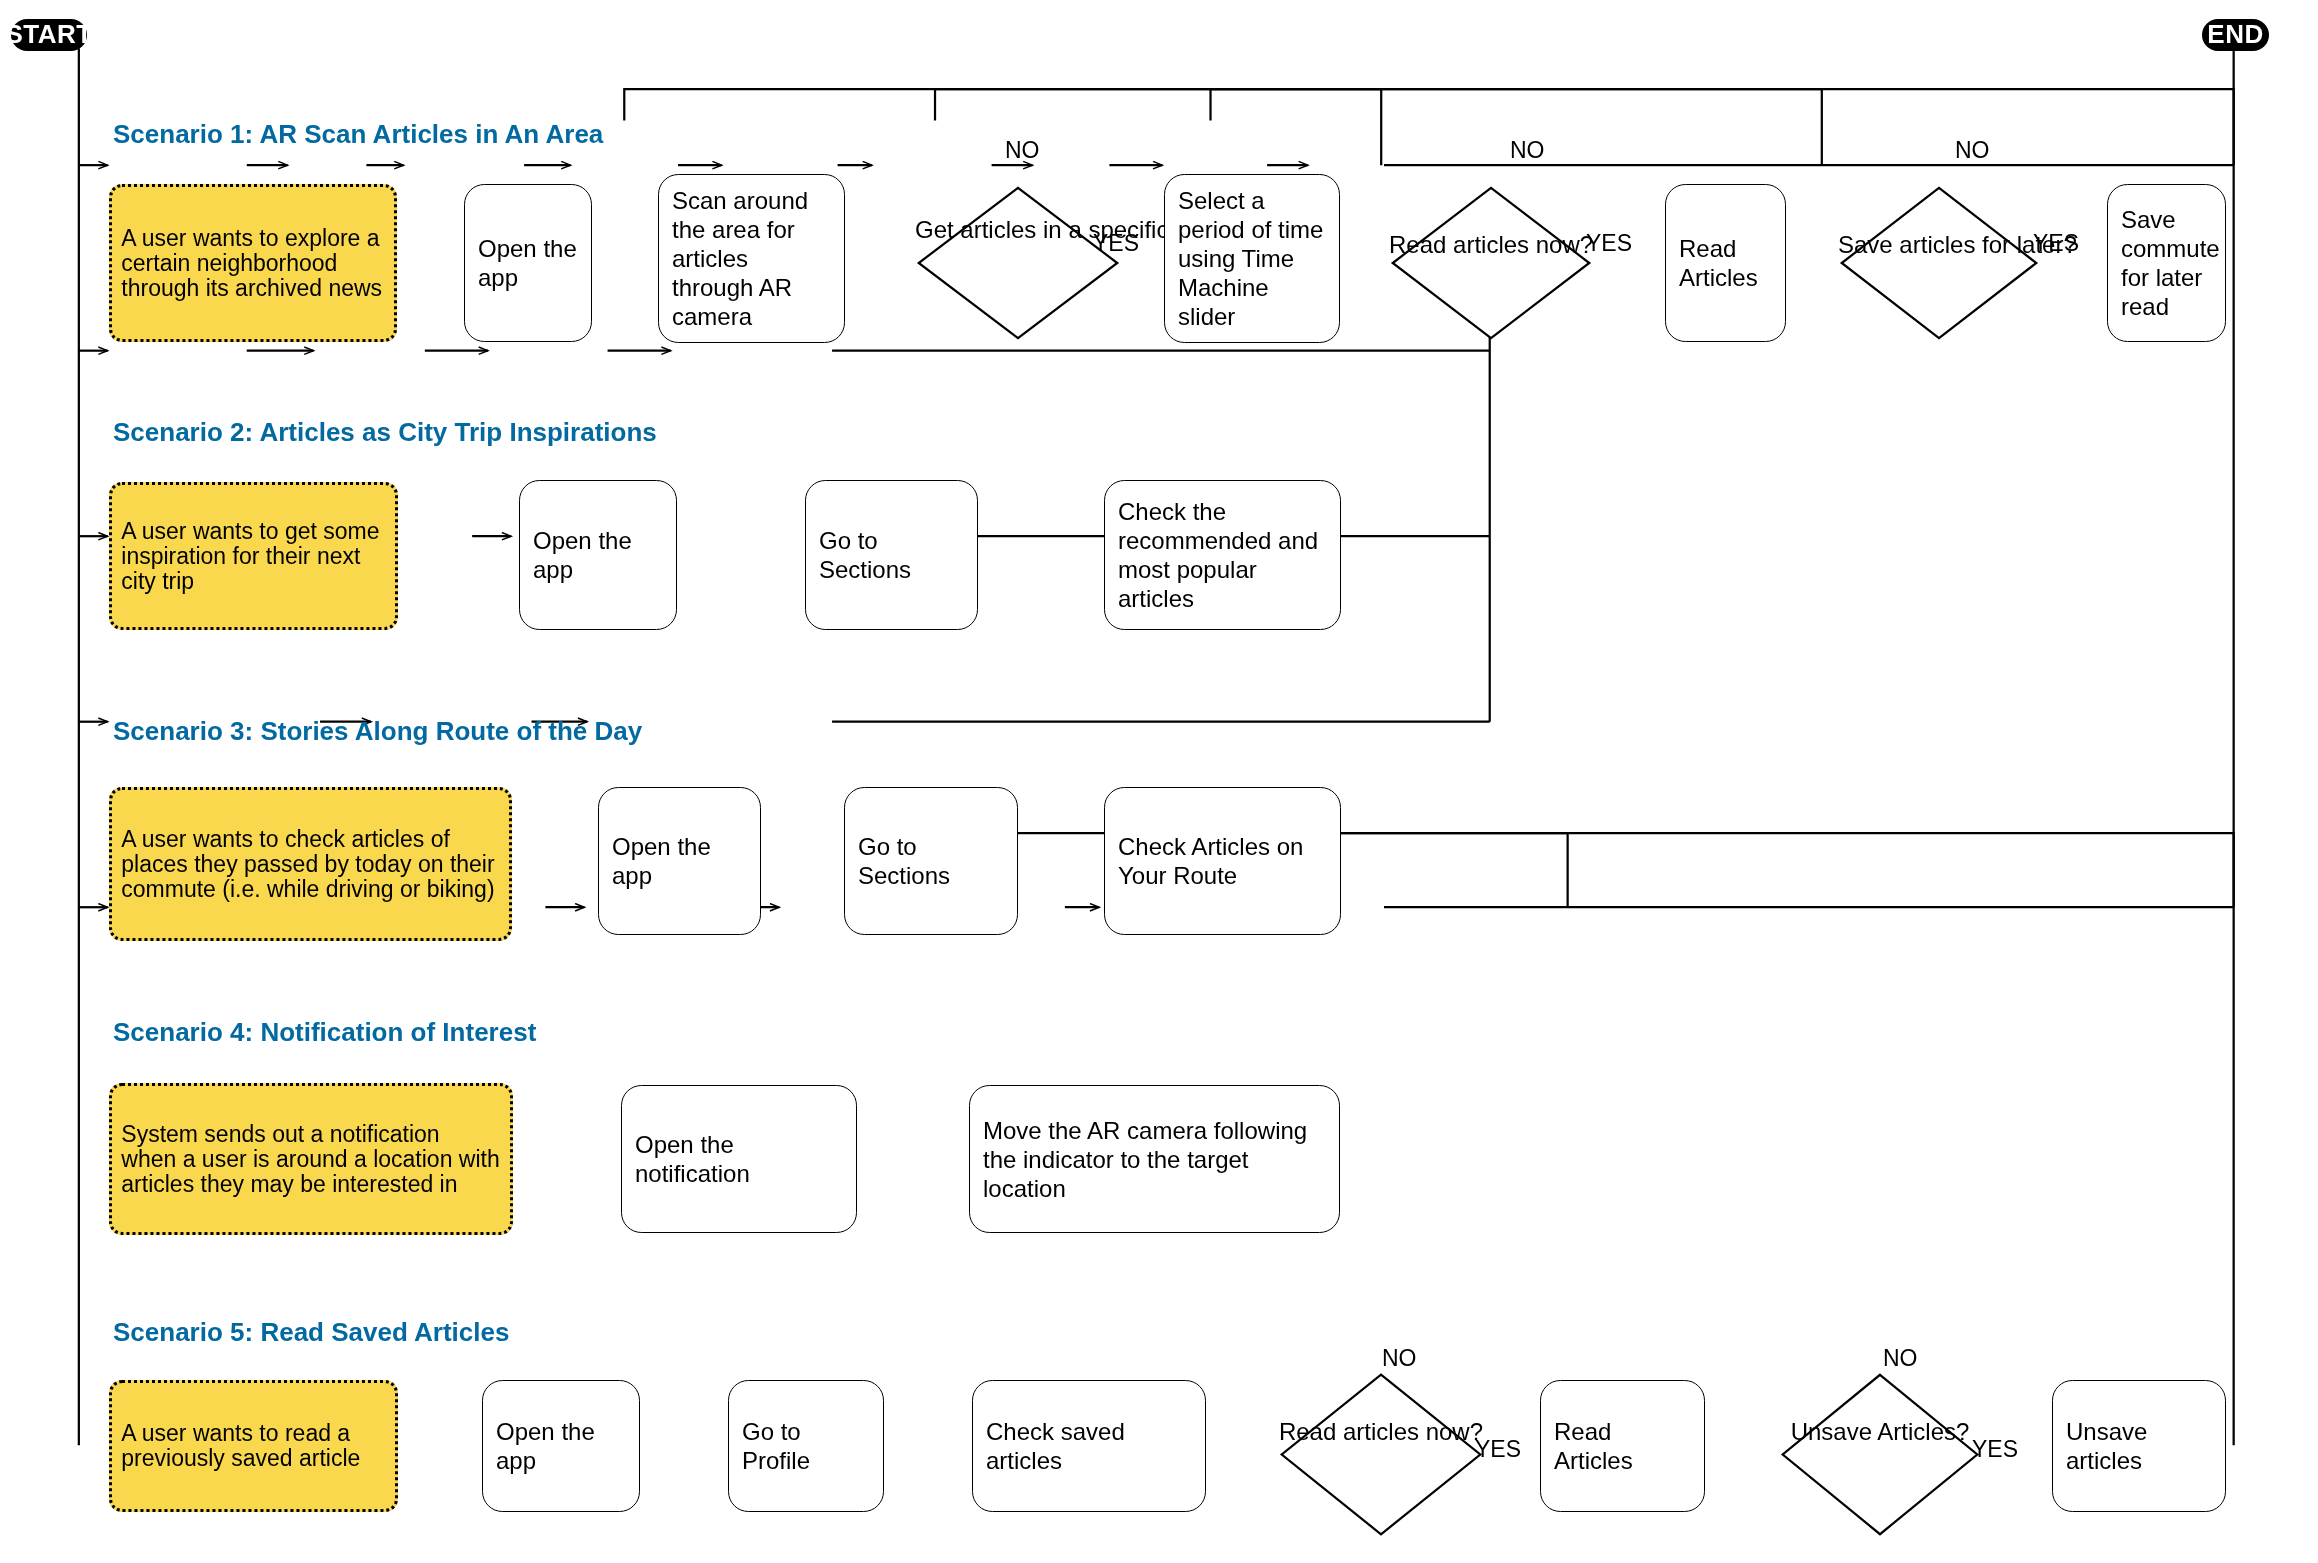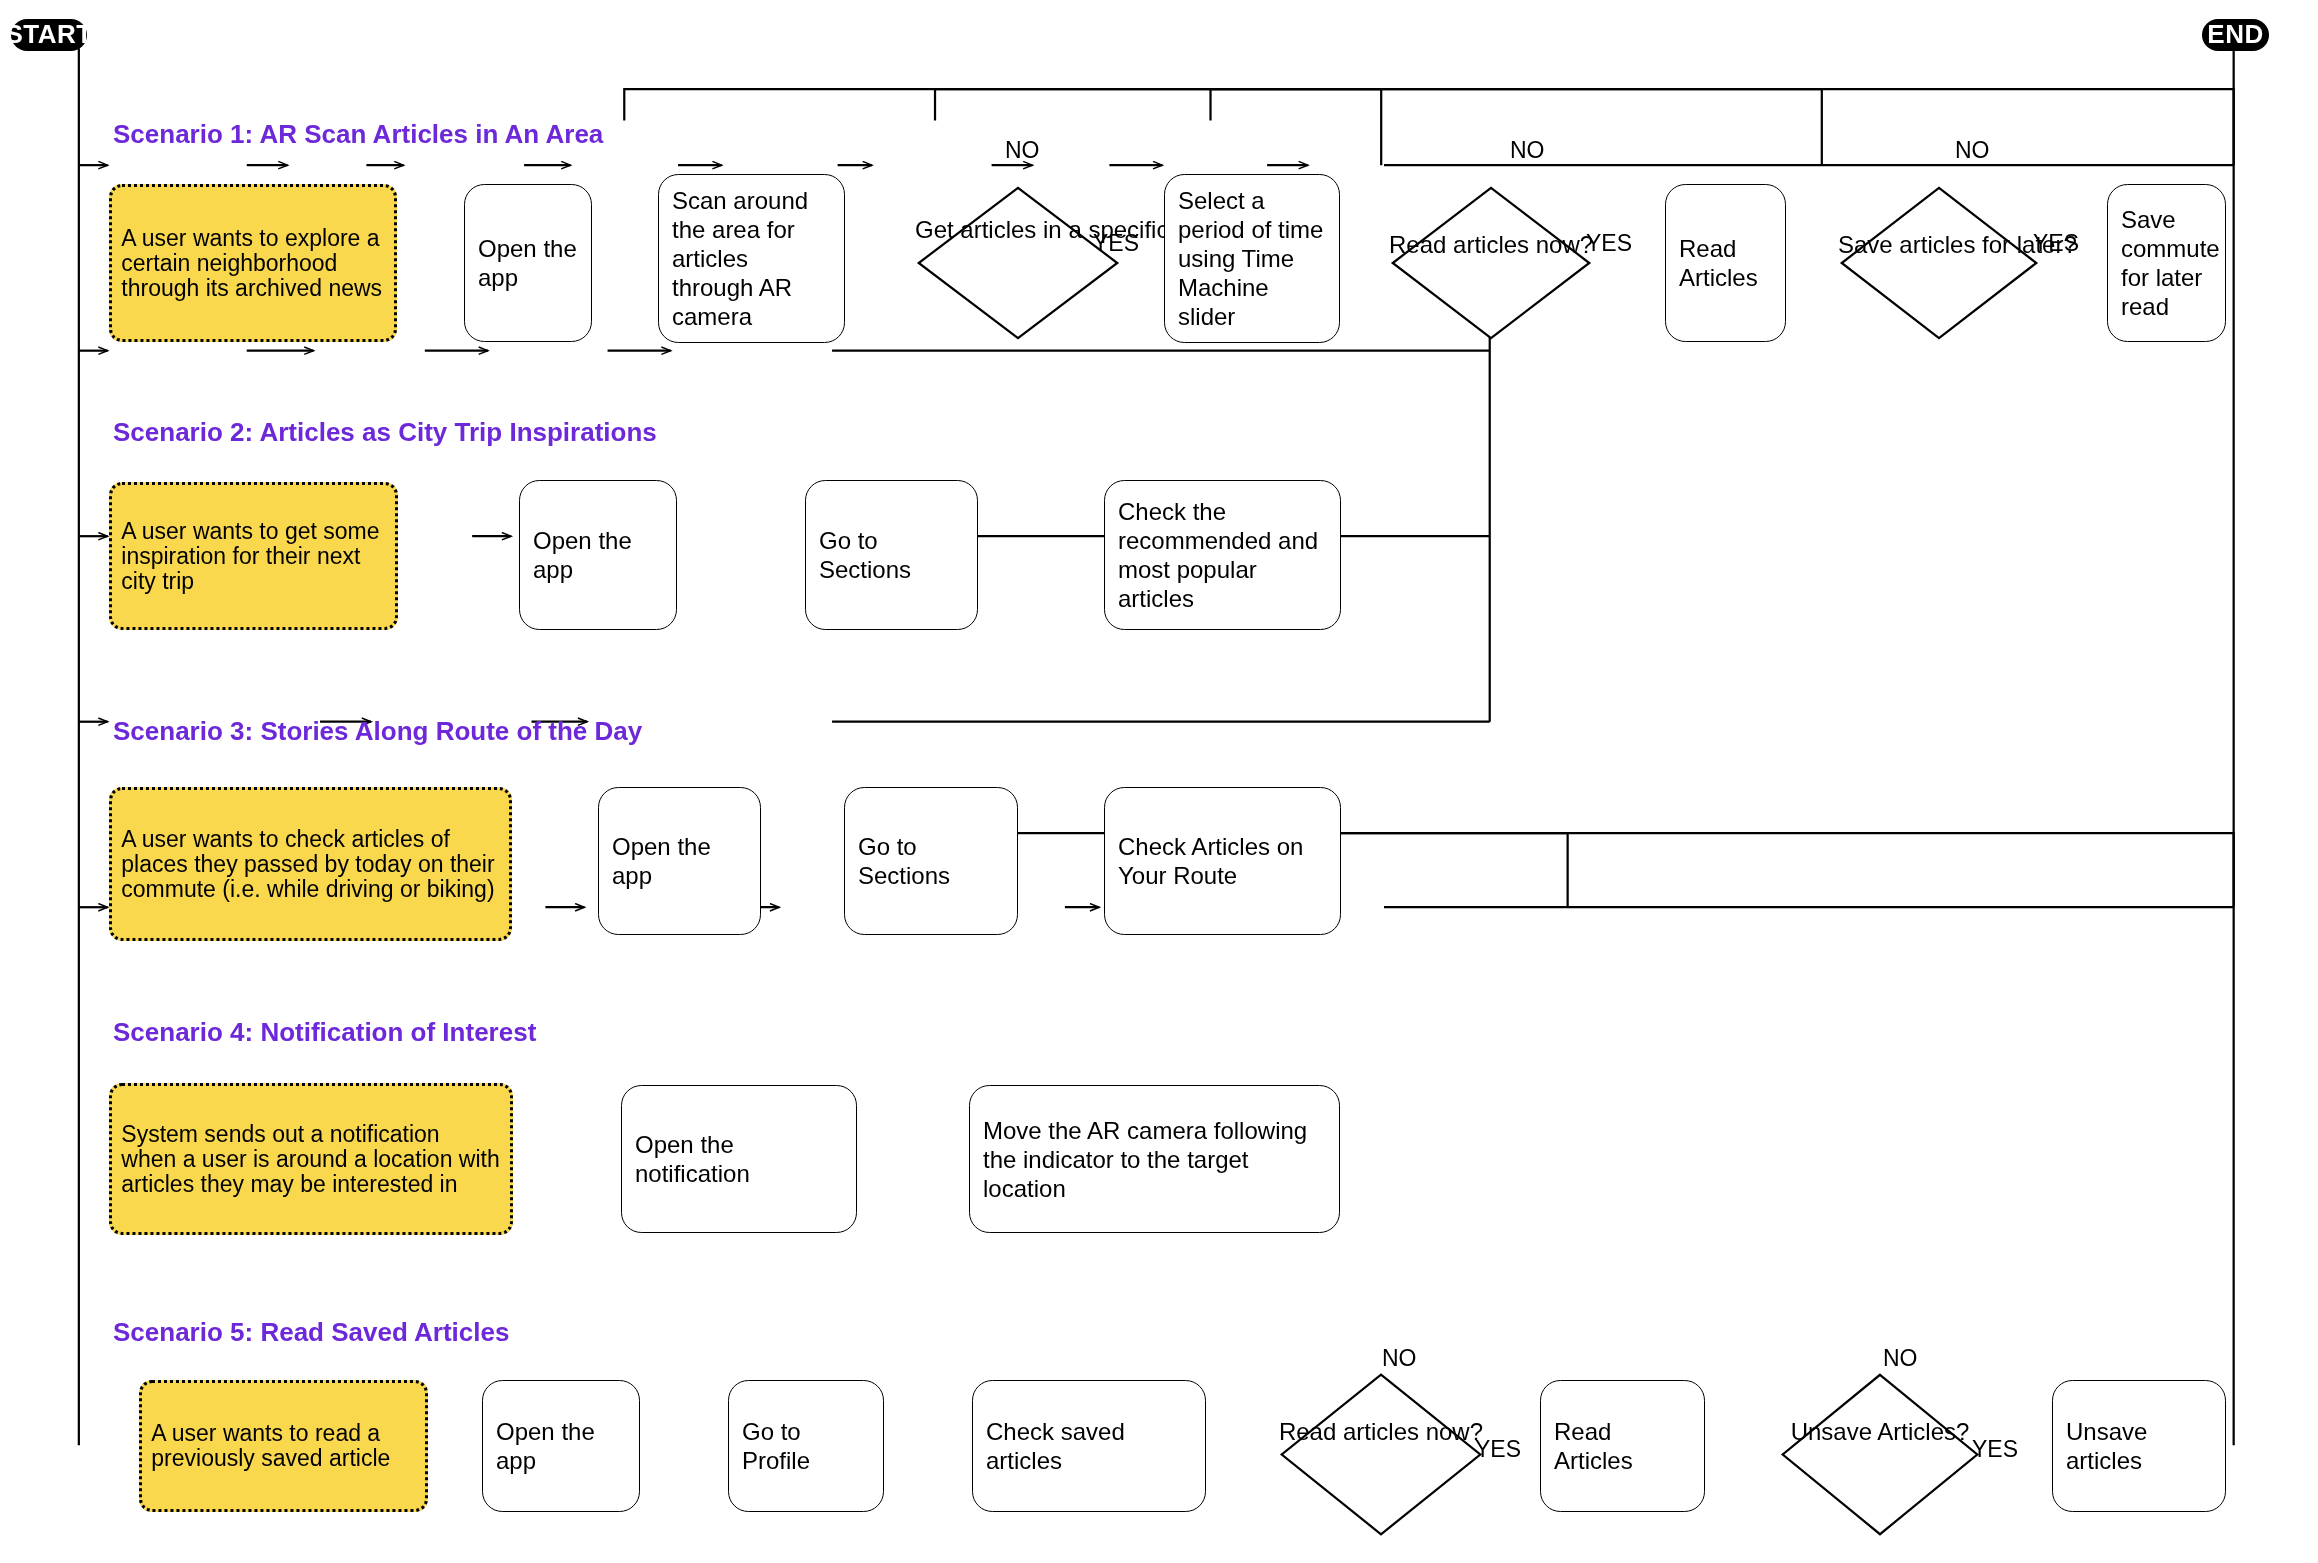--- a/index.html
+++ b/index.html
@@ -5,21 +5,21 @@
   html,body{margin:0;padding:0;background:#ffffff;}
   body{font-family:"Liberation Sans", sans-serif;}
   #canvas{position:relative;width:2319px;height:1564px;background:#fff;overflow:hidden;}
   svg#wires{position:absolute;left:0;top:0;width:2319px;height:1564px;}
   .node{position:absolute;box-sizing:border-box;display:flex;align-items:center;}
   .proc{border:1.9px solid #000;border-radius:20.4px;background:#fff;}
   .proc .txt{padding:0 13px;font-size:24px;line-height:29px;color:#000;}
   .start-end{position:absolute;background:#000;color:#fff;border-radius:24px;
              display:flex;align-items:center;justify-content:center;
              font-size:26px;font-weight:bold;letter-spacing:0.5px;}
-  .scenario-title{position:absolute;font-size:26px;font-weight:bold;color:#6d28d9;white-space:nowrap;}
+  .scenario-title{position:absolute;font-size:26px;font-weight:bold;color:#0369a1;white-space:nowrap;}
   .yellow{position:absolute;box-sizing:border-box;background:#F9D84E;
           border:3.7px dotted #000;border-radius:13px;display:flex;align-items:center;}
   .yellow .txt{padding:0 9.3px;font-size:23px;line-height:25px;color:#000;}
   .diamond-label{position:absolute;font-size:24px;color:#000;text-align:center;
                  line-height:29px;white-space:nowrap;pointer-events:none;}
   .edge-label{position:absolute;font-size:23px;color:#000;white-space:nowrap;}
 </style>
 </head>
 <body>
 
@@ -179,21 +179,21 @@
   </div>
 
   <div class="node proc" style="left:621px;top:1085px;width:236px;height:148px;">
     <div class="txt">Open the notification</div>
   </div>
   <div class="node proc" style="left:969px;top:1085px;width:371px;height:148px;">
     <div class="txt">Move the AR camera following the indicator to the target location</div>
   </div>
 
   <div class="scenario-title" style="left:113px;top:1317px;">Scenario 5: Read Saved Articles</div>
-  <div class="yellow" style="left:109px;top:1380px;width:289px;height:132px;margin-left:30px;">
+  <div class="yellow" style="left:109px;top:1380px;width:289px;height:132px;">
     <div class="txt">A user wants to read a previously saved article</div>
   </div>
 
   <div class="node proc" style="left:482px;top:1380px;width:158px;height:132px;">
     <div class="txt">Open the app</div>
   </div>
   <div class="node proc" style="left:728px;top:1380px;width:156px;height:132px;">
     <div class="txt">Go to Profile</div>
   </div>
   <div class="node proc" style="left:972px;top:1380px;width:234px;height:132px;">

